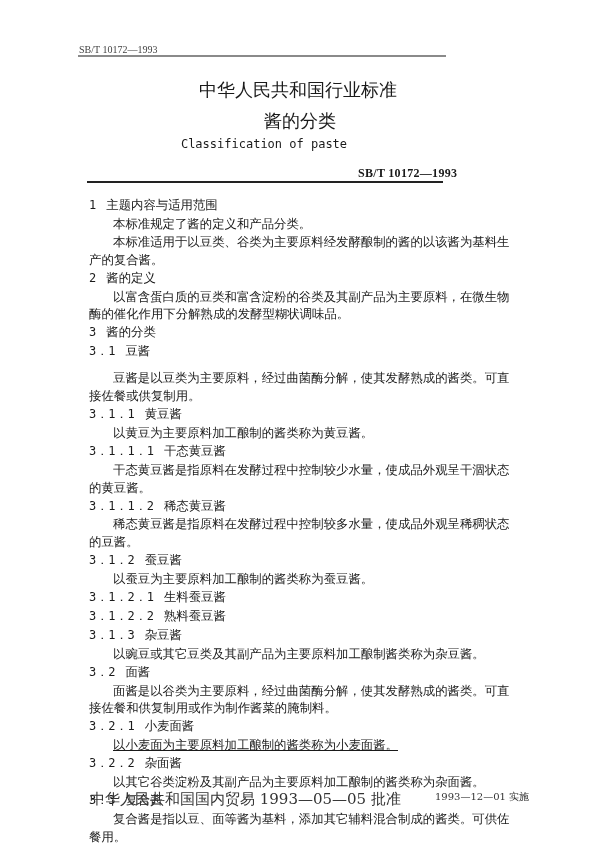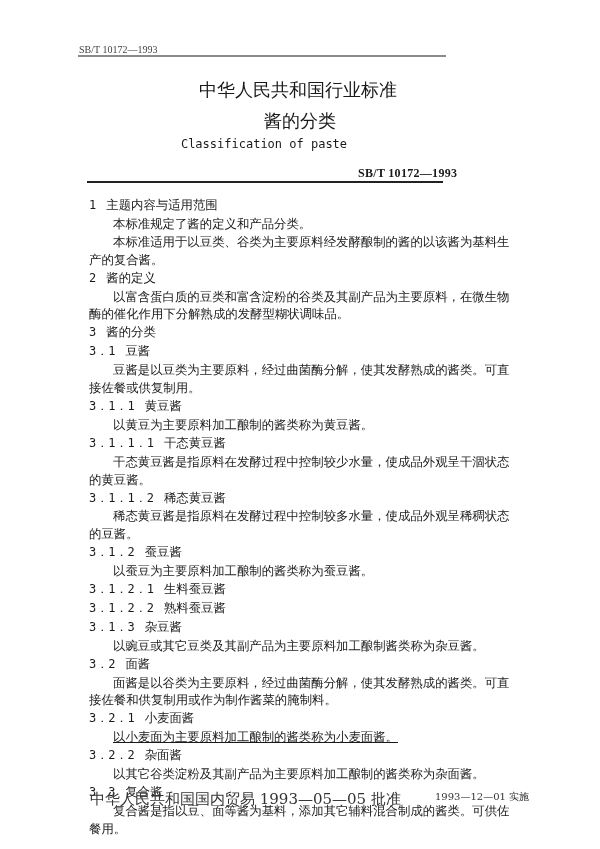--- a/index.html
+++ b/index.html
@@ -37,21 +37,21 @@
 <div class="abs body" id="body">
     <div class="line h"><span class="num">1</span><span>主题内容与适用范围</span></div>
     <div class="line" style="padding-left: 24px;">本标准规定了酱的定义和产品分类。</div>
     <div class="line" style="padding-left: 24px;">本标准适用于以豆类、谷类为主要原料经发酵酿制的酱的以该酱为基料生</div>
     <div class="line">产的复合酱。</div>
     <div class="line h"><span class="num">2</span><span>酱的定义</span></div>
     <div class="line" style="padding-left: 24px;">以富含蛋白质的豆类和富含淀粉的谷类及其副产品为主要原料，在微生物</div>
     <div class="line">酶的催化作用下分解熟成的发酵型糊状调味品。</div>
     <div class="line h"><span class="num">3</span><span>酱的分类</span></div>
     <div class="line h"><span class="num">3．1</span><span>豆酱</span></div>
-    <div class="line" style="padding-left: 24px;">豆酱是以豆类为主要原料，经过曲菌酶分解，使其发酵熟成的酱类。可直</div>
+    <div class="line" style="padding-left: 24px; margin-top: 8px;">豆酱是以豆类为主要原料，经过曲菌酶分解，使其发酵熟成的酱类。可直</div>
     <div class="line">接佐餐或供复制用。</div>
     <div class="line h"><span class="num">3．1．1</span><span>黄豆酱</span></div>
     <div class="line" style="padding-left: 24px;">以黄豆为主要原料加工酿制的酱类称为黄豆酱。</div>
     <div class="line h"><span class="num">3．1．1．1</span><span>干态黄豆酱</span></div>
     <div class="line" style="padding-left: 24px;">干态黄豆酱是指原料在发酵过程中控制较少水量，使成品外观呈干涸状态</div>
     <div class="line">的黄豆酱。</div>
     <div class="line h"><span class="num">3．1．1．2</span><span>稀态黄豆酱</span></div>
     <div class="line" style="padding-left: 24px;">稀态黄豆酱是指原料在发酵过程中控制较多水量，使成品外观呈稀稠状态</div>
     <div class="line">的豆酱。</div>
     <div class="line h"><span class="num">3．1．2</span><span>蚕豆酱</span></div>

